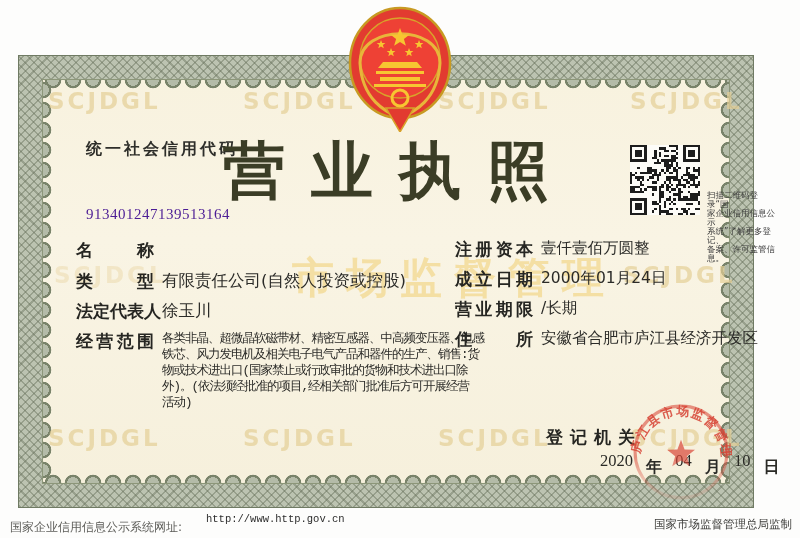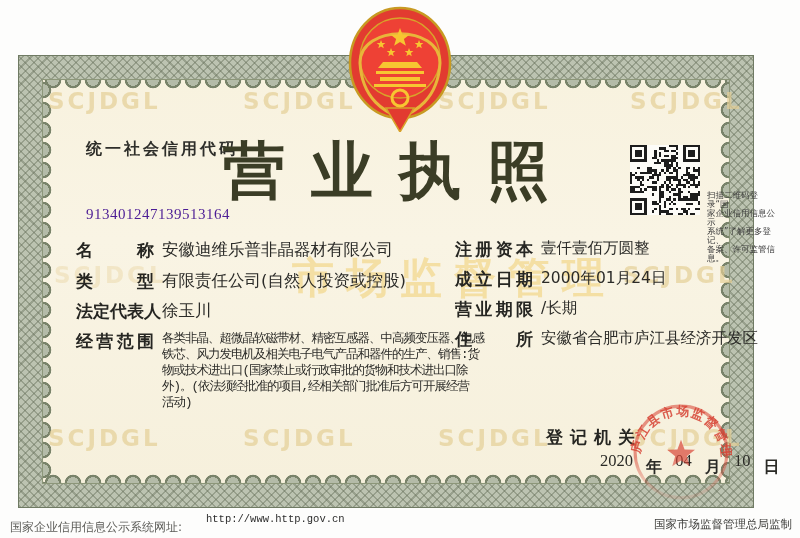--- a/index.html
+++ b/index.html
@@ -143,21 +143,21 @@
     <div>扫描二维码登录“国</div>
     <div>家企业信用信息公示</div>
     <div>系统”了解更多登记、</div>
     <div>备案、许可监管信息。</div>
   </div>
 
   <div class="row" style="left:58px; top:184px;">
     <span class="j-label">
         <span>名</span>
         <span>称</span>
-      </span><span class="val val-lg">安徽迪维乐普非晶器材有限公司</span>
+      </span>
   </div>
   <div class="row" style="left:58px; top:215px;">
     <span class="j-label">
         <span>类</span>
         <span>型</span>
       </span><span class="val val-lg">有限责任公司(自然人投资或控股)</span>
   </div>
   <div class="row" style="left:58px; top:245px;">
     <span class="j-label">
         <span>法</span>

